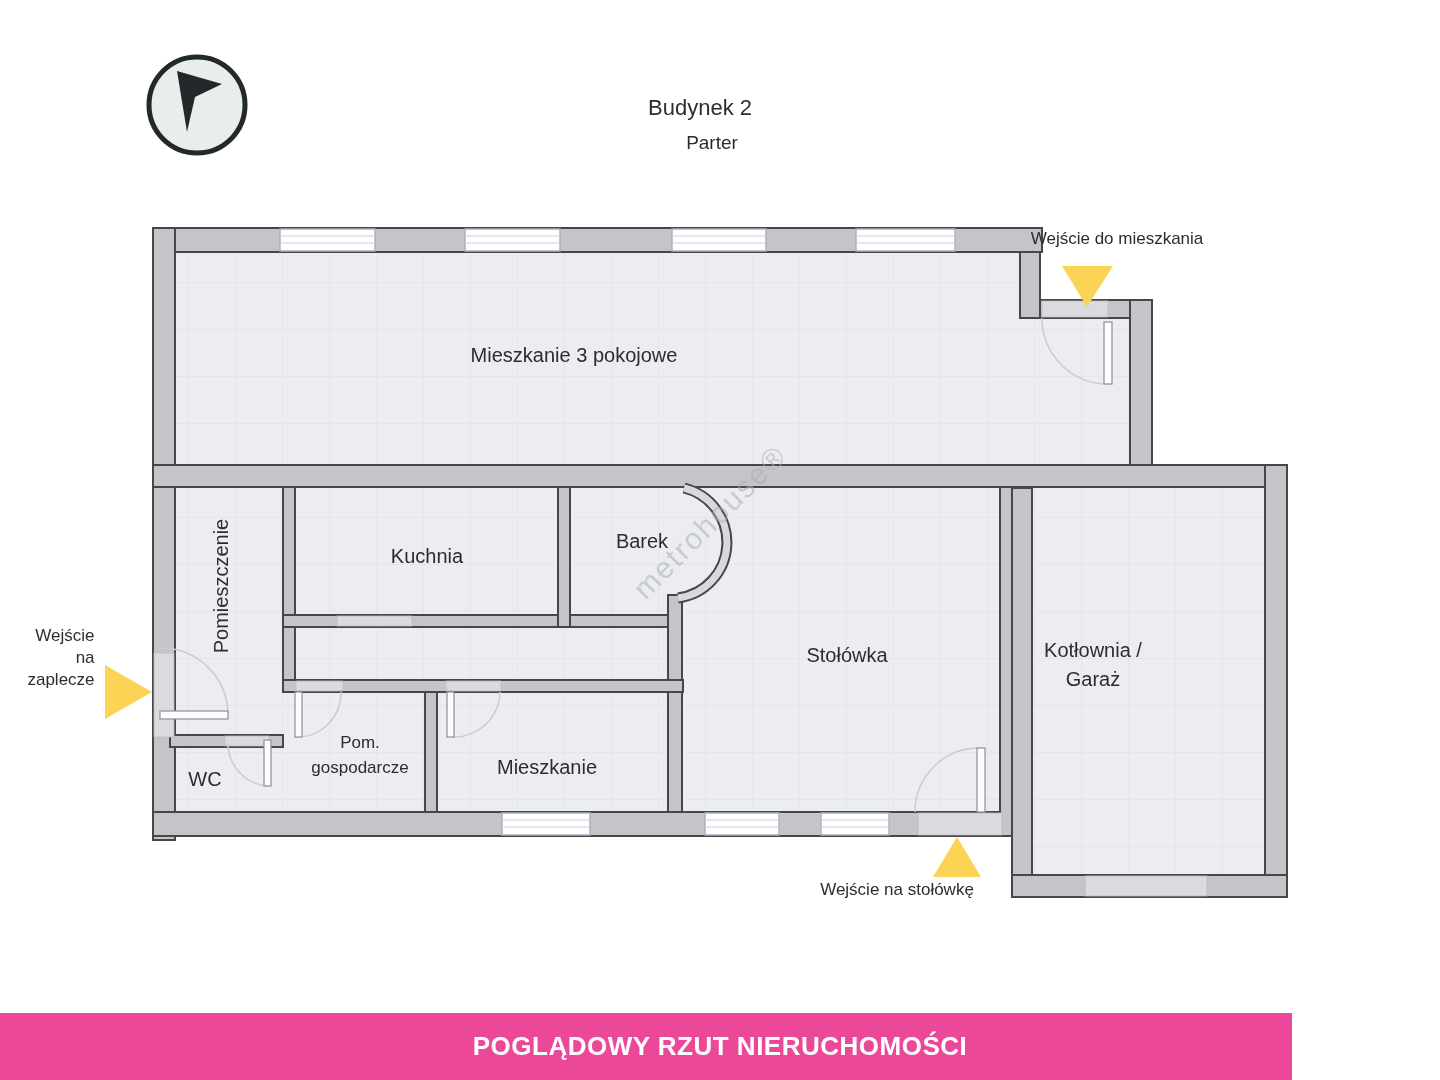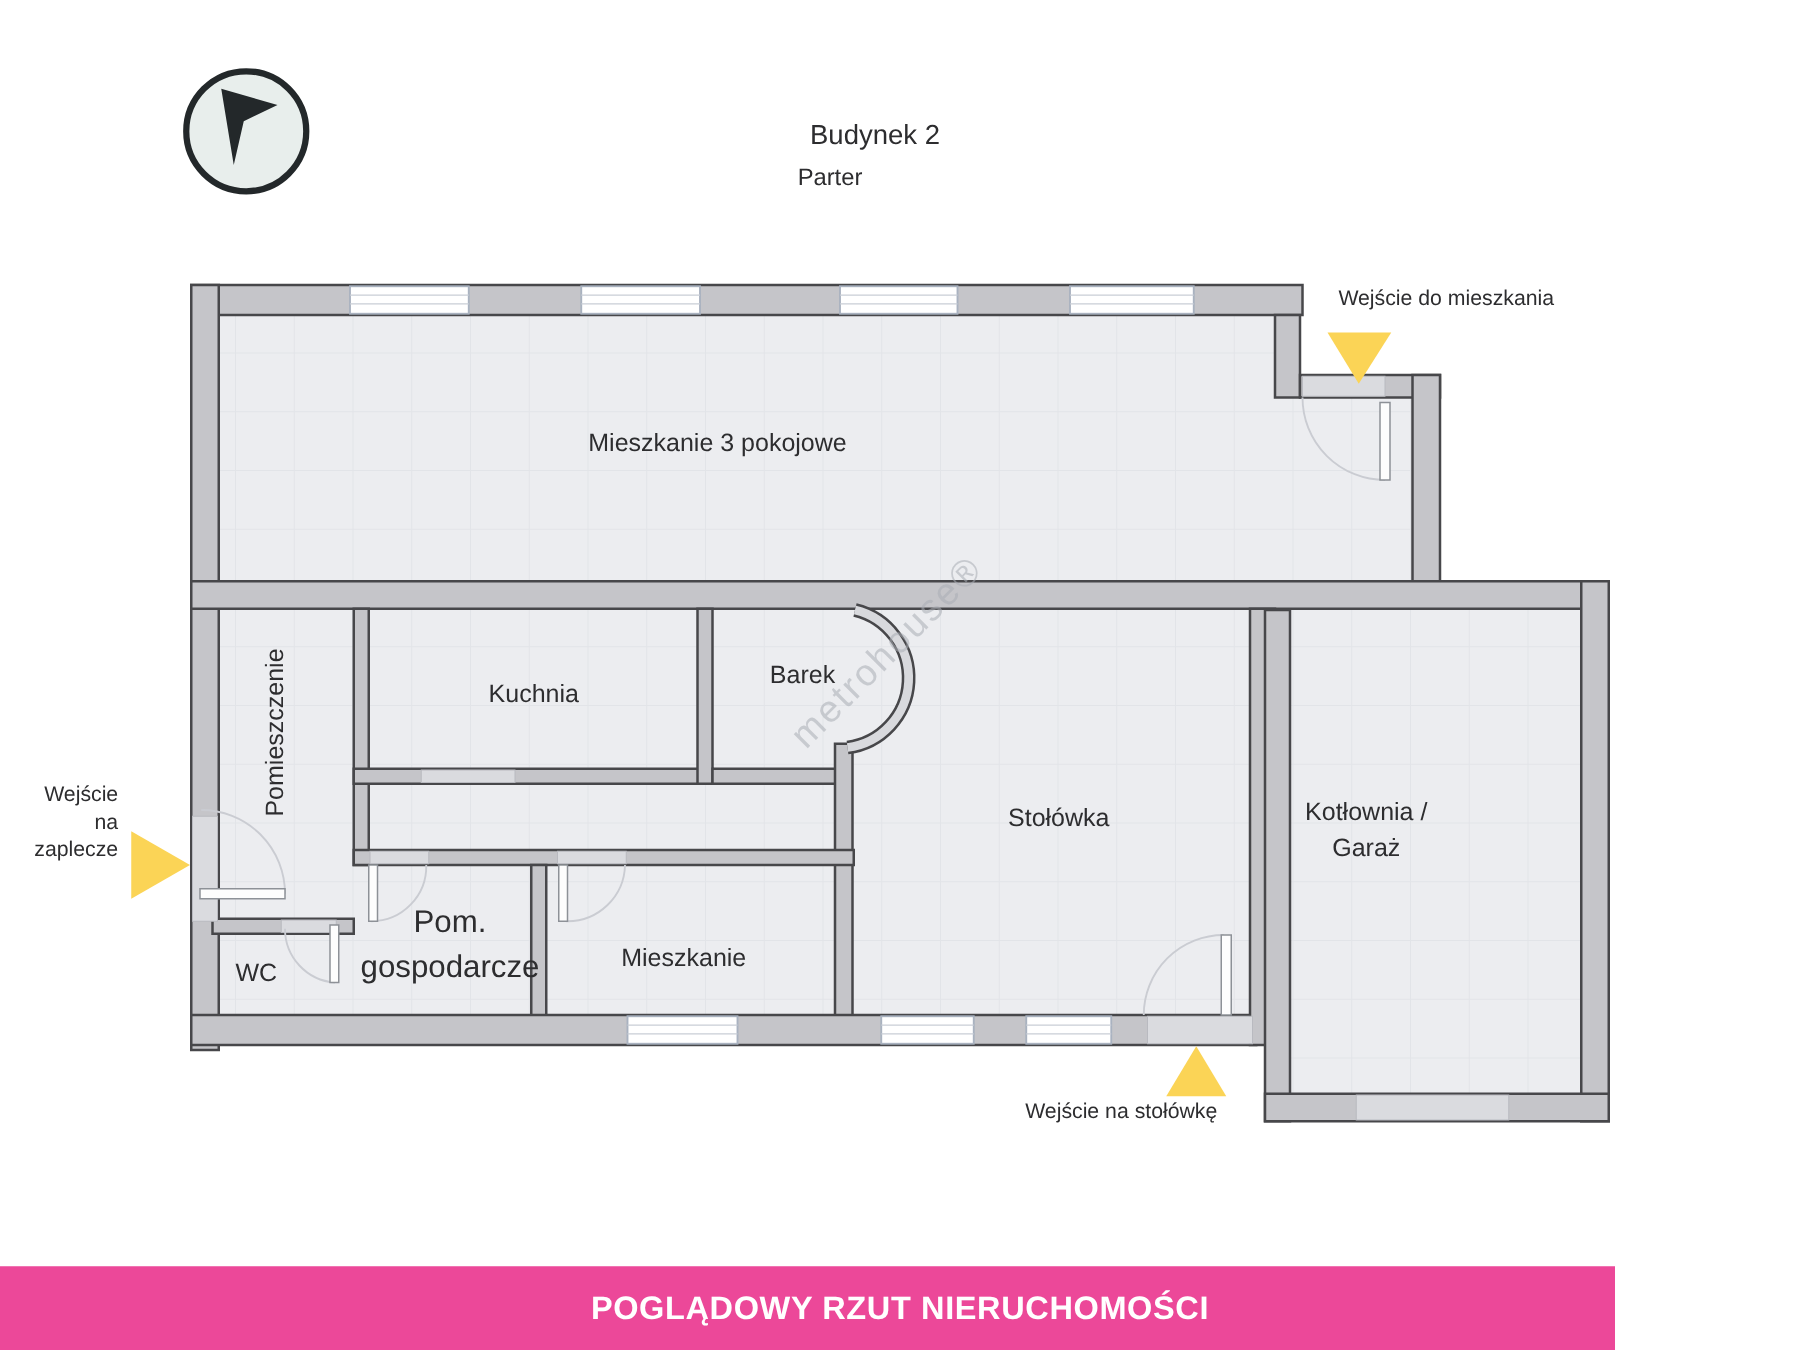--- a/index.html
+++ b/index.html
@@ -5,21 +5,21 @@
   html,body{margin:0;padding:0;background:#ffffff;}
   #canvas{position:relative;width:1292px;height:1080px;overflow:hidden;
           font-family:"Liberation Sans",sans-serif;color:#2d2d2f;background:#ffffff;}
   svg.plan{position:absolute;left:0;top:0;}
   .lbl{position:absolute;transform:translate(-50%,-50%);font-size:20px;line-height:1.45;
        color:#2d2d2f;white-space:nowrap;text-align:center;z-index:5;}
   .lbl.small{font-size:17px;}
   .lbl.vert{transform:translate(-50%,-50%) rotate(-90deg);}
   .title-line1{position:absolute;left:700px;top:108px;transform:translate(-50%,-50%);
        font-size:22px;color:#2d2d2f;z-index:5;}
-  .title-line2{position:absolute;left:664px;top:143px;transform:translate(-50%,-50%);
+  .title-line2{position:absolute;left:712px;top:143px;transform:translate(-50%,-50%);
        font-size:19px;color:#2d2d2f;z-index:5;}
   .watermark{position:absolute;left:710px;top:522px;transform:translate(-50%,-50%) rotate(-45deg);
        font-size:30px;letter-spacing:2px;color:rgba(170,173,180,0.55);z-index:4;}
   .footer{position:absolute;left:0;bottom:0;width:1440px;height:67px;background:#ec4899;
        display:flex;align-items:center;justify-content:center;z-index:6;}
   .footer span{color:#ffffff;font-weight:700;font-size:26px;letter-spacing:0.5px;}
 </style>
 </head>
 <body>
 
@@ -142,28 +142,28 @@
 
   <div class="lbl" style="left:847px;top:655px;">Stołówka</div>
 
   <div class="lbl" style="left:1093px;top:665px;">
     <div>Kotłownia /</div>
     <div>Garaż</div>
   </div>
 
   <div class="lbl" style="left:205px;top:779px;text-align:right;">WC</div>
 
-  <div class="lbl" style="left:360px;top:756px;font-size:25px;">
+  <div class="lbl" style="left:360px;top:756px;font-size:17px;">
     <div>Pom.</div>
     <div>gospodarcze</div>
   </div>
 
   <div class="lbl" style="left:547px;top:767px;">Mieszkanie</div>
 
-  <div class="lbl small" style="left:1157px;top:239px;">Wejście do mieszkania</div>
+  <div class="lbl small" style="left:1117px;top:239px;">Wejście do mieszkania</div>
 
   <div class="lbl small" style="left:61px;top:658px;line-height:1.3;text-align:right;">
     <div>Wejście</div>
     <div>na</div>
     <div>zaplecze</div>
   </div>
 
   <div class="lbl small" style="left:897px;top:890px;">Wejście na stołówkę</div>
 
   <div class="footer">

